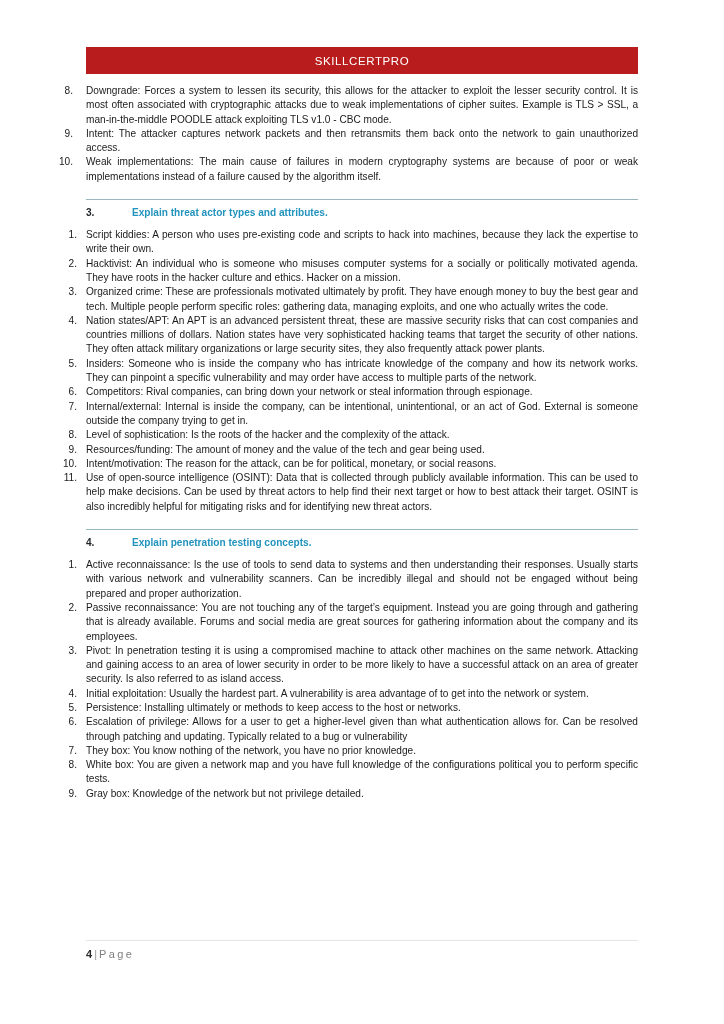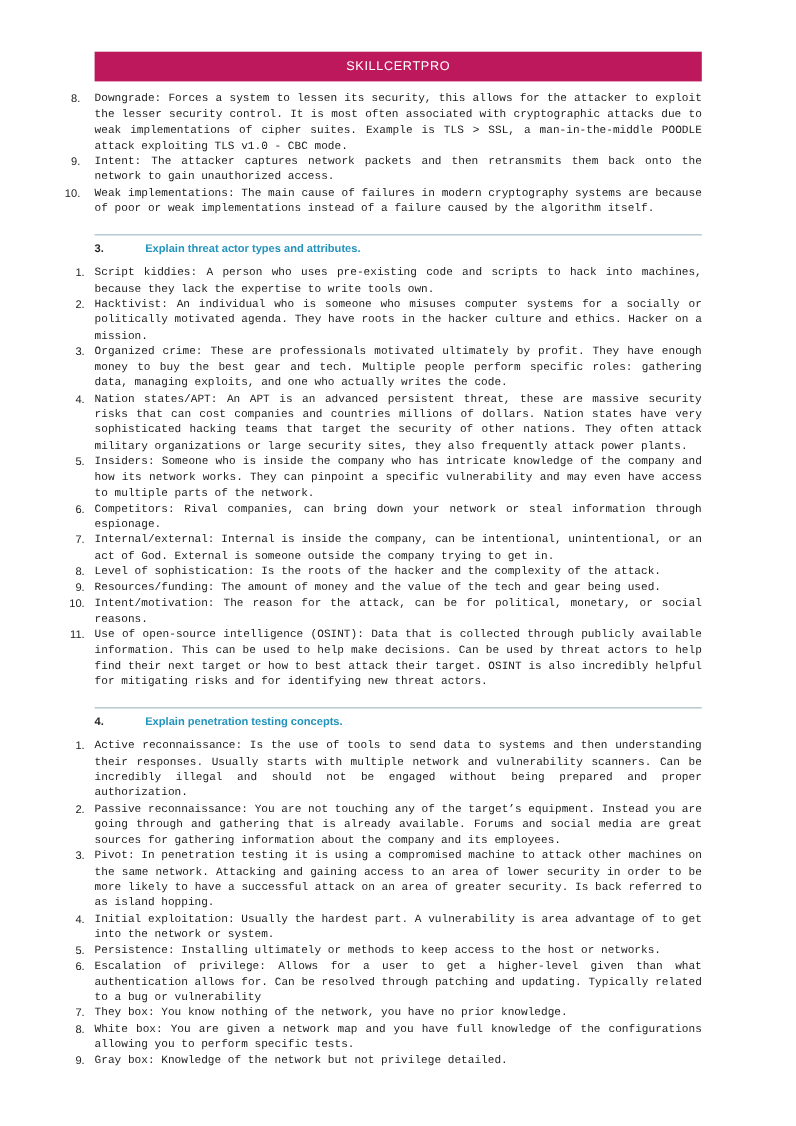--- a/index.html
+++ b/index.html
@@ -22,21 +22,21 @@
     width: 724px;
     height: 1024px;
     box-sizing: border-box;
   }
   .header-banner {
     position: absolute;
     left: 86px;
     top: 47px;
     width: 552px;
     height: 27px;
-    background: #be185d;
+    background: #b91c1c;
     display: flex;
     align-items: center;
     justify-content: center;
   }
   .header-banner .brand {
     color: #ffffff;
     font-size: 11.5px;
     letter-spacing: 0.6px;
     font-weight: 400;
     font-family: "Liberation Sans", sans-serif;
@@ -68,21 +68,20 @@
     width: 22px;
     text-align: right;
     font-size: 10.1px;
     line-height: 14.3px;
     color: #1a1a1a;
   }
   ol.doclist > li .txt {
     display: block;
     text-align: justify;
     text-justify: inter-word;
-    font-family: Liberation Mono, monospace;
   }
 
   
   .list-continued {
     padding-left: 68px;
   }
   .list-continued > li { padding-left: 35px; }
   .list-continued > li .num { left: -35px; }
 
   
@@ -186,37 +185,37 @@
     <div id="sections-container">
         <div class="section">
           <div class="section-rule"></div>
           <div class="section-head">
             <span class="s-num">3.</span>
             <span class="s-title">Explain threat actor types and attributes.</span>
           </div>
           <ol class="doclist list-section">
             <li>
               <span class="num">1.</span>
-              <span class="txt">Script kiddies: A person who uses pre-existing code and scripts to hack into machines, because they lack the expertise to write tools own.</span>
+              <span class="txt">Script kiddies: A person who uses pre-existing code and scripts to hack into machines, because they lack the expertise to write their own.</span>
             </li>
             <li>
               <span class="num">2.</span>
               <span class="txt">Hacktivist: An individual who is someone who misuses computer systems for a socially or politically motivated agenda. They have roots in the hacker culture and ethics. Hacker on a mission.</span>
             </li>
             <li>
               <span class="num">3.</span>
               <span class="txt">Organized crime: These are professionals motivated ultimately by profit. They have enough money to buy the best gear and tech. Multiple people perform specific roles: gathering data, managing exploits, and one who actually writes the code.</span>
             </li>
             <li>
               <span class="num">4.</span>
               <span class="txt">Nation states/APT: An APT is an advanced persistent threat, these are massive security risks that can cost companies and countries millions of dollars. Nation states have very sophisticated hacking teams that target the security of other nations. They often attack military organizations or large security sites, they also frequently attack power plants.</span>
             </li>
             <li>
               <span class="num">5.</span>
-              <span class="txt">Insiders: Someone who is inside the company who has intricate knowledge of the company and how its network works. They can pinpoint a specific vulnerability and may even have access to multiple parts of the network.</span>
+              <span class="txt">Insiders: Someone who is inside the company who has intricate knowledge of the company and how its network works. They can pinpoint a specific vulnerability and may order have access to multiple parts of the network.</span>
             </li>
             <li>
               <span class="num">6.</span>
               <span class="txt">Competitors: Rival companies, can bring down your network or steal information through espionage.</span>
             </li>
             <li>
               <span class="num">7.</span>
               <span class="txt">Internal/external: Internal is inside the company, can be intentional, unintentional, or an act of God. External is someone outside the company trying to get in.</span>
             </li>
             <li>
@@ -240,55 +239,61 @@
         </div>
         <div class="section">
           <div class="section-rule"></div>
           <div class="section-head">
             <span class="s-num">4.</span>
             <span class="s-title">Explain penetration testing concepts.</span>
           </div>
           <ol class="doclist list-section">
             <li>
               <span class="num">1.</span>
-              <span class="txt">Active reconnaissance: Is the use of tools to send data to systems and then understanding their responses. Usually starts with multiple network and vulnerability scanners. Can be incredibly illegal and should not be engaged without being prepared and proper authorization.</span>
+              <span class="txt">Active reconnaissance: Is the use of tools to send data to systems and then understanding their responses. Usually starts with various network and vulnerability scanners. Can be incredibly illegal and should not be engaged without being prepared and proper authorization.</span>
             </li>
             <li>
               <span class="num">2.</span>
               <span class="txt">Passive reconnaissance: You are not touching any of the target’s equipment. Instead you are going through and gathering that is already available. Forums and social media are great sources for gathering information about the company and its employees.</span>
             </li>
             <li>
               <span class="num">3.</span>
-              <span class="txt">Pivot: In penetration testing it is using a compromised machine to attack other machines on the same network. Attacking and gaining access to an area of lower security in order to be more likely to have a successful attack on an area of greater security. Is back referred to as island hopping.</span>
+              <span class="txt">Pivot: In penetration testing it is using a compromised machine to attack other machines on the same network. Attacking and gaining access to an area of lower security in order to be more likely to have a successful attack on an area of greater security. Is also referred to as island access.</span>
             </li>
             <li>
               <span class="num">4.</span>
               <span class="txt">Initial exploitation: Usually the hardest part. A vulnerability is area advantage of to get into the network or system.</span>
             </li>
             <li>
               <span class="num">5.</span>
               <span class="txt">Persistence: Installing ultimately or methods to keep access to the host or networks.</span>
             </li>
             <li>
               <span class="num">6.</span>
               <span class="txt">Escalation of privilege: Allows for a user to get a higher-level given than what authentication allows for. Can be resolved through patching and updating. Typically related to a bug or vulnerability</span>
             </li>
             <li>
               <span class="num">7.</span>
               <span class="txt">They box: You know nothing of the network, you have no prior knowledge.</span>
             </li>
             <li>
               <span class="num">8.</span>
-              <span class="txt">White box: You are given a network map and you have full knowledge of the configurations allowing you to perform specific tests.</span>
+              <span class="txt">White box: You are given a network map and you have full knowledge of the configurations political you to perform specific tests.</span>
             </li>
             <li>
               <span class="num">9.</span>
               <span class="txt">Gray box: Knowledge of the network but not privilege detailed.</span>
             </li>
           </ol>
           <div class="gap-after-list"></div>
         </div>
       </div>
 
   </div>
 
+  <div class="footer">
+    <div class="footer-rule"></div>
+    <div class="footer-text">
+      <span class="pg-num">4</span><span class="pg-sep">|</span><span class="pg-word">Page</span>
+    </div>
+  </div>
 
 </div>
 
 </body></html>

